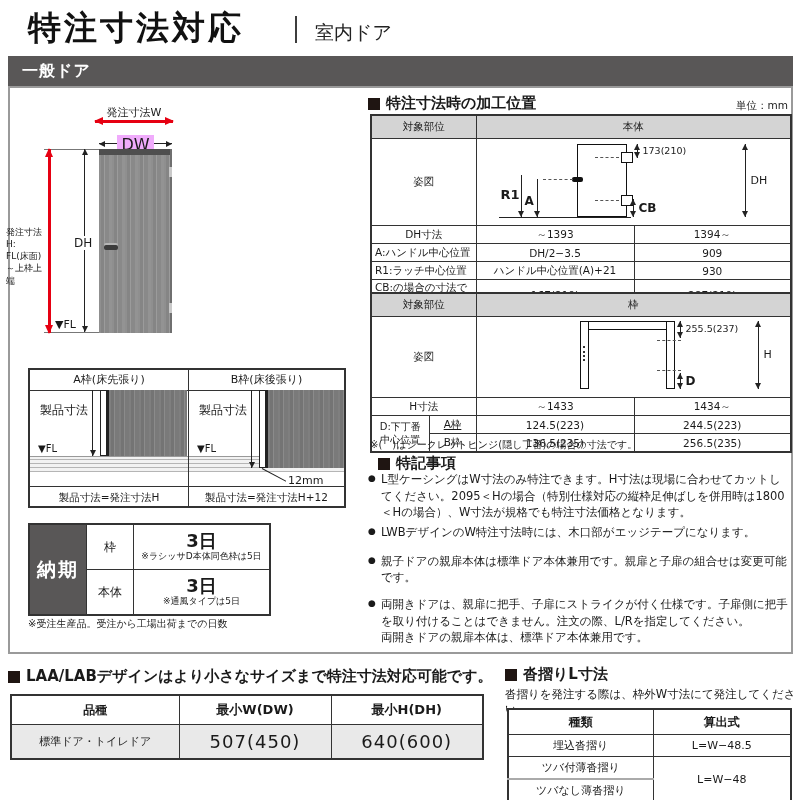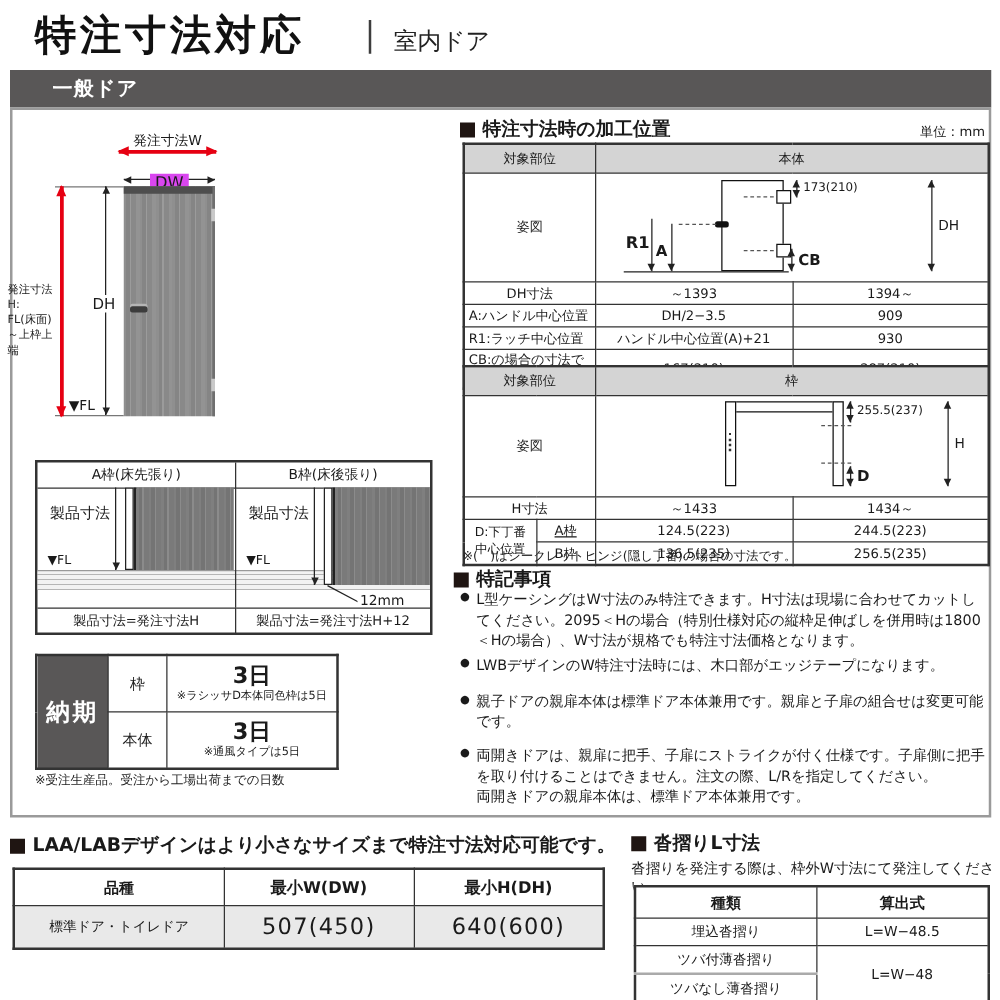--- a/index.html
+++ b/index.html
@@ -8,21 +8,21 @@
   .abs{position:absolute;}
   .b{font-weight:bold;}
   .c{text-align:center;}
   .pre{white-space:pre-line;}
 
   
   .doc-title{left:28px;top:6px;font-size:33px;font-weight:bold;letter-spacing:3px;color:#111;}
   .title-div{left:295px;top:16px;width:2px;height:27px;background:#3d3d3d;}
   .doc-sub{left:315px;top:20px;font-size:19px;color:#222;}
   .section-bar{left:8px;top:56px;width:785px;height:30px;background:#595757;color:#fff;
-               font-size:16px;font-weight:bold;line-height:30px;padding-left:34px;box-sizing:border-box;letter-spacing:1px;}
+               font-size:16px;font-weight:bold;line-height:30px;padding-left:14px;box-sizing:border-box;letter-spacing:1px;}
   .main-box{left:8px;top:86px;width:785px;height:568px;border:2px solid #9a9a9a;box-sizing:border-box;}
 
   
   .h2{font-size:15px;font-weight:bold;display:flex;align-items:center;gap:6px;}
   .sq{width:12px;height:12px;background:#1f1512;display:inline-block;flex:0 0 auto;font-size:0;}
 
   
   .red-h{height:0;border-top:3px solid #e60012;}
   .red-h::before{content:"";position:absolute;left:-1px;top:-6px;border-top:4.5px solid transparent;border-bottom:4.5px solid transparent;border-right:9px solid #e60012;}
   .red-h::after{content:"";position:absolute;right:-1px;top:-6px;border-top:4.5px solid transparent;border-bottom:4.5px solid transparent;border-left:9px solid #e60012;}
@@ -69,21 +69,21 @@
   <div class="abs title-div"></div>
   <div class="abs doc-sub">室内ドア</div>
   <div class="abs section-bar">一般ドア</div>
   <div class="abs main-box"></div>
 
 
   <div class="abs c" style="left:95px;top:105px;width:78px;font-size:11px;">発注寸法W</div>
   <div class="abs red-h" style="left:95px;top:120px;width:78px;"></div>
   <div class="abs blk-h" style="left:99px;top:143px;width:73px;"></div>
   <div class="abs" style="left:99px;top:135px;width:73px;text-align:center;">
-    <span style="background:#d946ef;padding:0 4px;font-size:13px;">DW</span>
+    <span style="background:#f0abfc;padding:0 4px;font-size:16px;">DW</span>
   </div>
 
   <div class="abs ext" style="left:44px;top:149px;width:55px;"></div>
   <div class="abs ext" style="left:44px;top:332px;width:55px;"></div>
 
   <div class="abs wood" style="left:99px;top:149px;width:73px;height:184px;">
     <div class="abs" style="left:0;top:0;width:100%;height:6px;background:#4e4e4e;"></div>
     <div class="abs" style="right:0;top:0;width:2px;height:100%;background:#6f6f6f;"></div>
     <div class="abs" style="right:0;top:18px;width:3px;height:10px;background:#c9c9c9;"></div>
     <div class="abs" style="right:0;top:154px;width:3px;height:10px;background:#c9c9c9;"></div>
@@ -256,21 +256,21 @@
     </tr>
     <tr>
       <td class="c" style="height:15px;">B枠</td>
       <td class="c">136.5(235)</td>
       <td class="c">256.5(235)</td>
     </tr>
   </tbody>
     </table>
   <div class="abs note-s" style="left:370px;top:438px;">※(　)はシークレットヒンジ(隠し丁番)の場合の寸法です。</div>
 
-  <div class="abs h2" style="left:363px;top:454px;">
+  <div class="abs h2" style="left:378px;top:454px;">
     <span class="sq"></span>
     <span>特記事項</span>
   </div>
   <ul class="notes abs" style="left:368px;top:471px;width:424px;">
     <li>
       <span class="mark">●</span>
       <span class="pre">L型ケーシングはW寸法のみ特注できます。H寸法は現場に合わせてカットしてください。2095＜Hの場合（特別仕様対応の縦枠足伸ばしを併用時は1800＜Hの場合）、W寸法が規格でも特注寸法価格となります。</span>
     </li>
     <li style="margin-top:3px;">
       <span class="mark">●</span>

